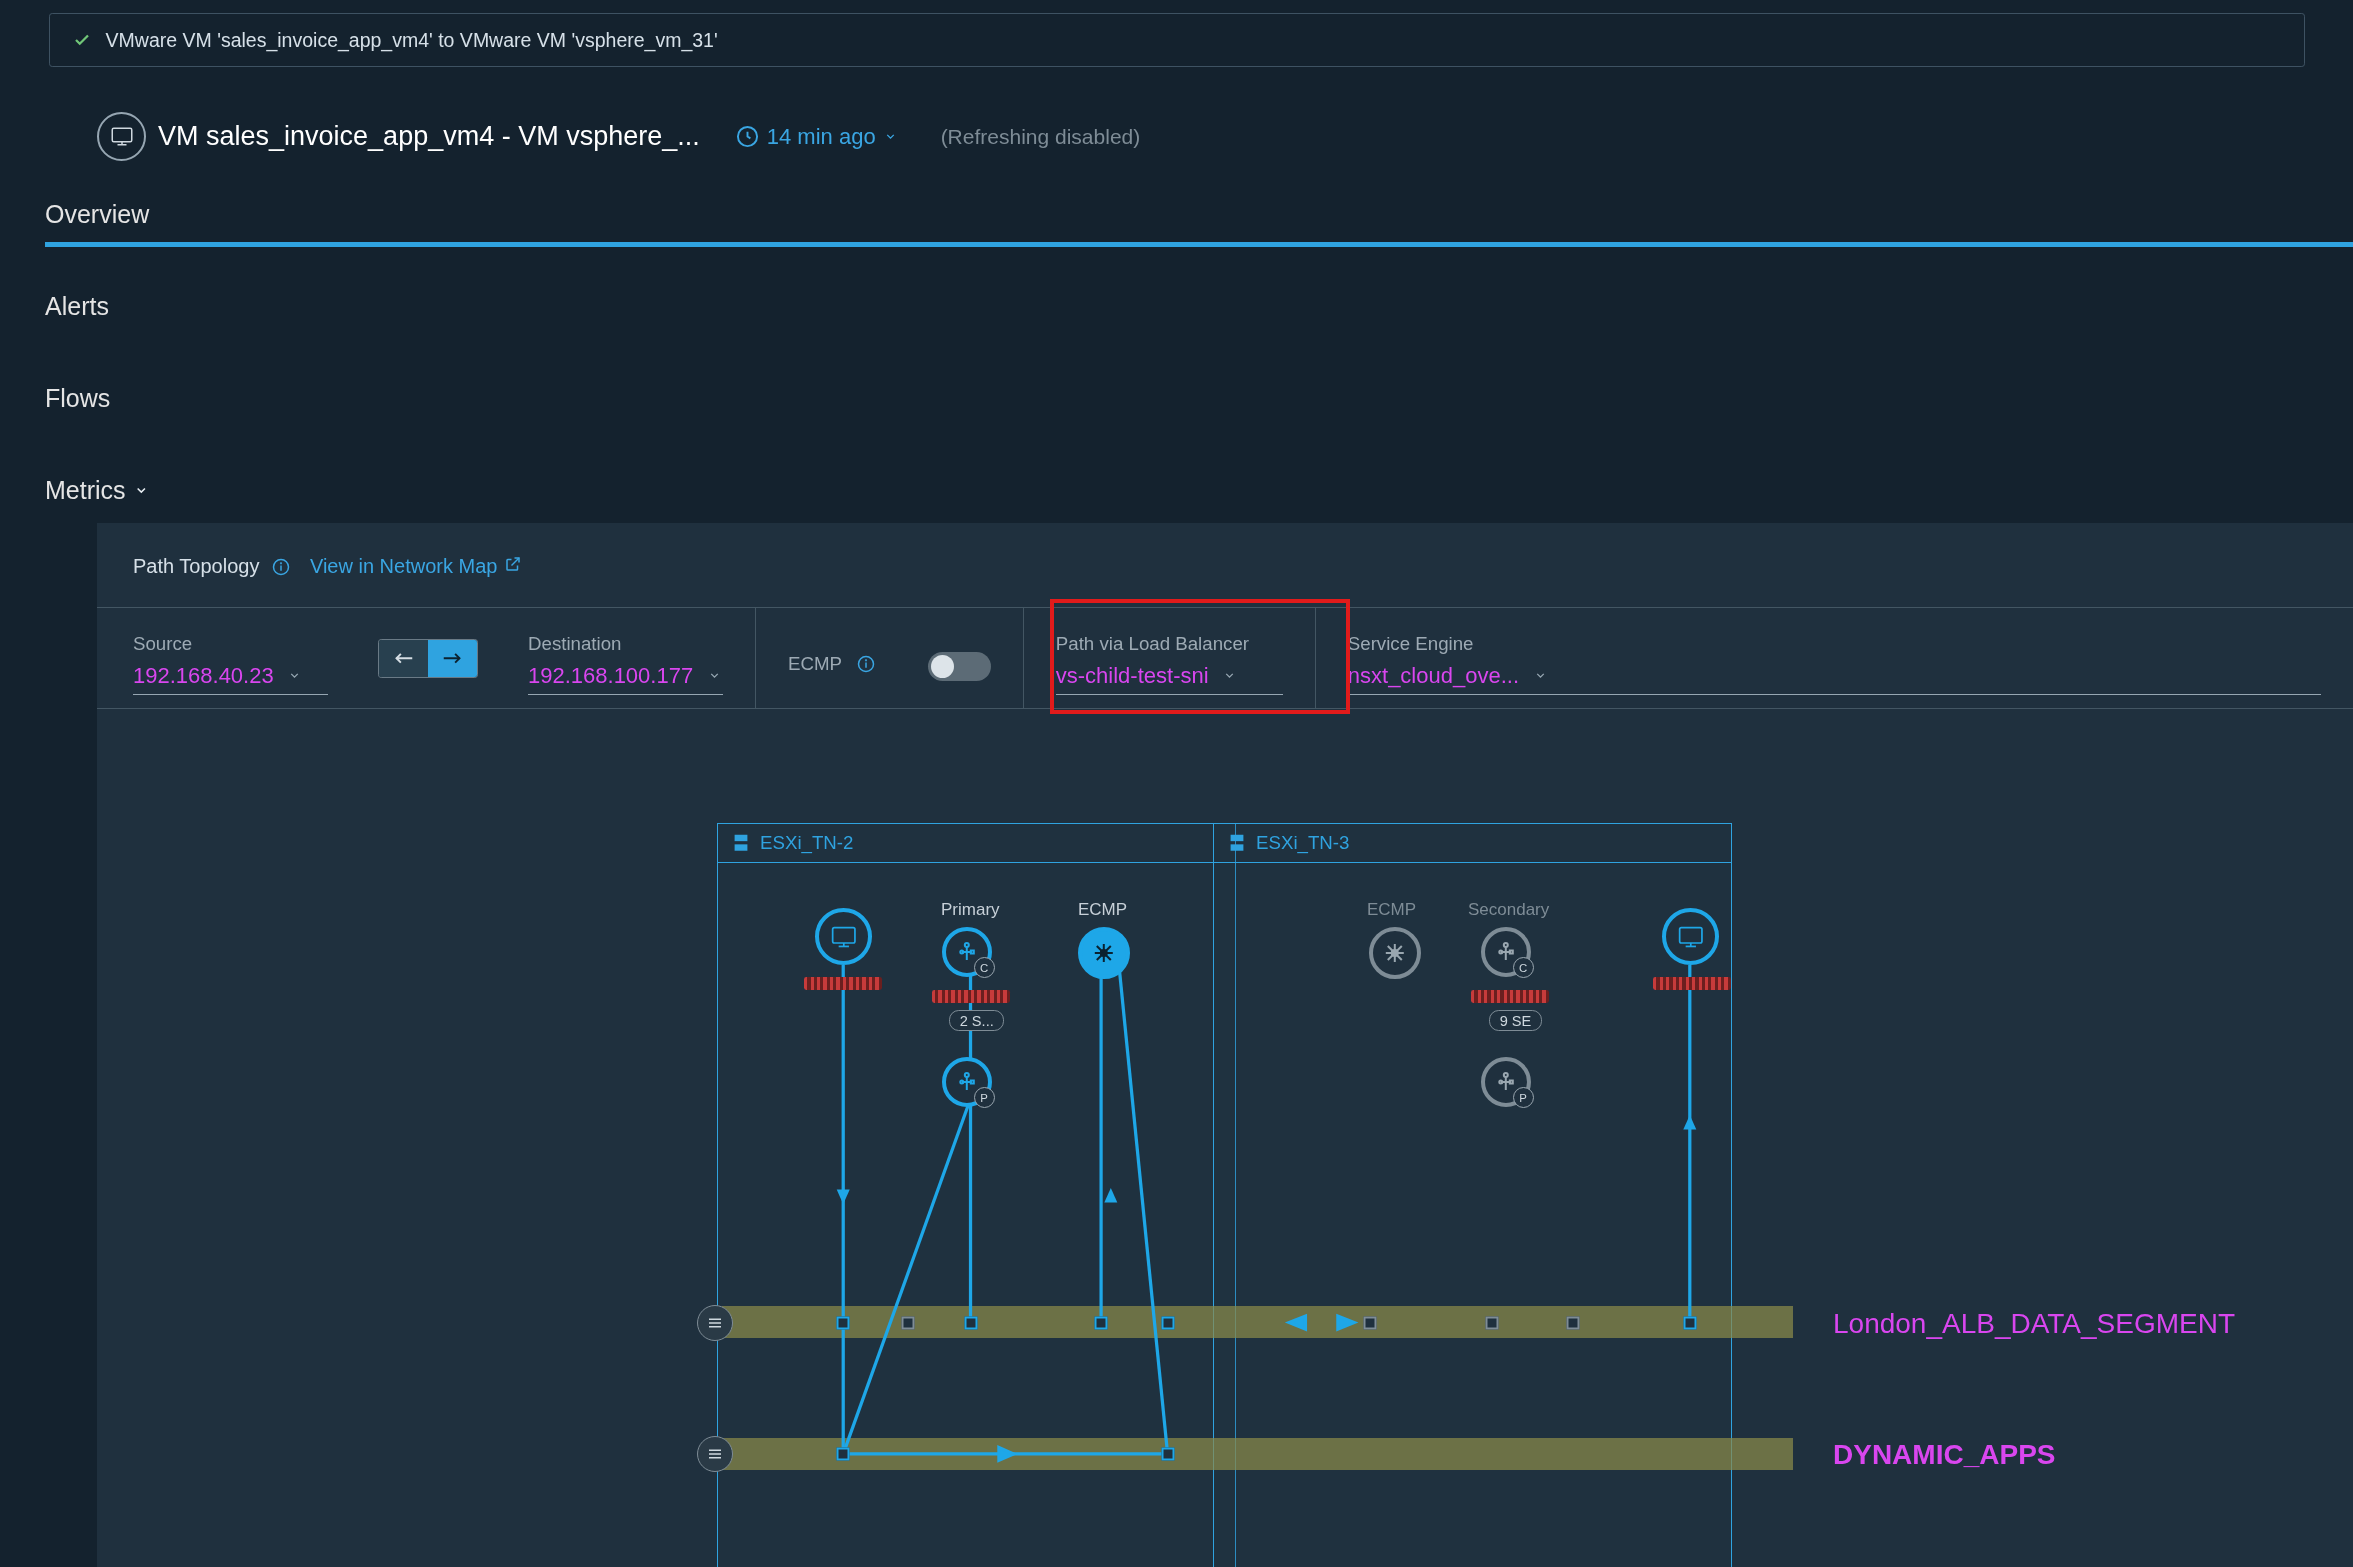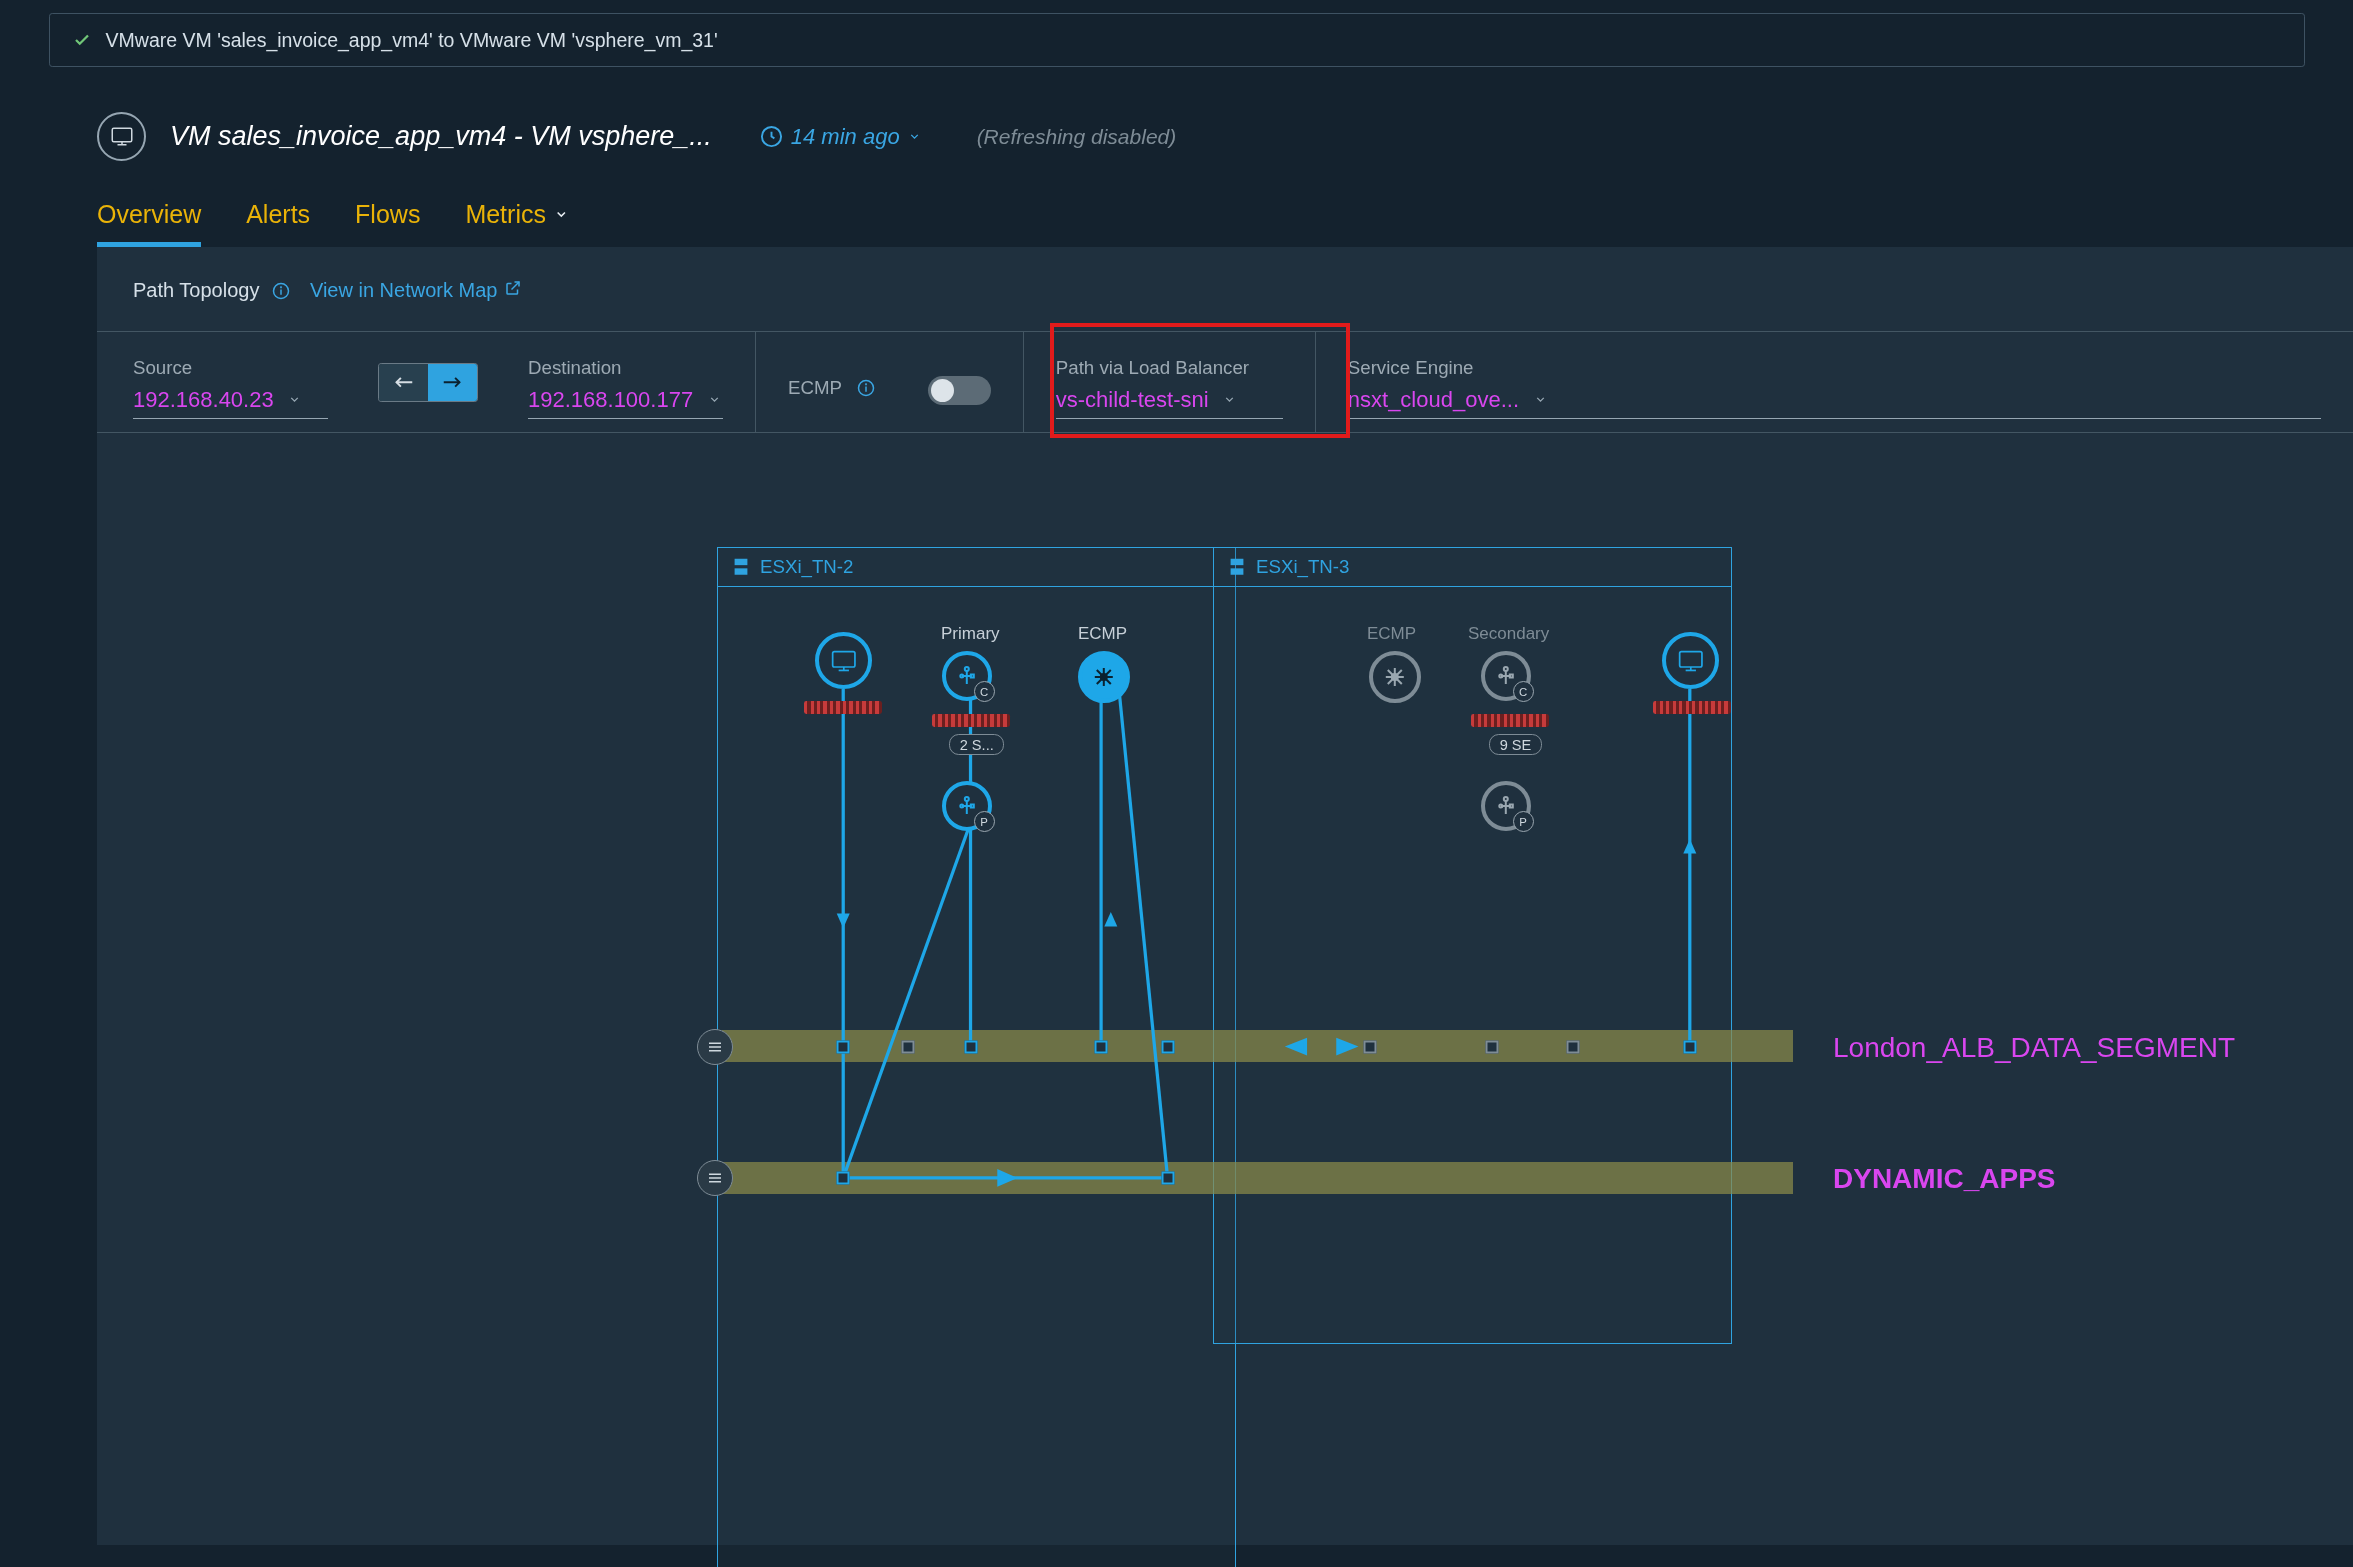--- a/index.html
+++ b/index.html
@@ -25,47 +25,47 @@
     color: #d6e0e8;
   }
   .check-icon {
     width: 18px; height: 18px;
     stroke: #71c778; stroke-width: 3; fill: none;
   }
   
   .title-row {
     display: flex;
     align-items: center;
-    gap: 24px;
+    gap: 12px;
     margin: 45px 49px 0 97px;
     color: #fff;
     font-size: 27px;
-    font-style: italic;
   }
   .vm-badge {
     width: 49px; height: 49px;
     border: 2.4px solid #96a6b2;
     border-radius: 50%;
     display: flex;
     align-items: center;
     justify-content: center;
   }
   .vm-badge svg { width: 24px; height: 21px; fill: none; stroke: #cfd8df; stroke-width: 2;}
   .clock-icon { width: 23px; height: 23px; stroke: #3aa6e3; stroke-width: 2; fill:none;}
   .time-ago { color:#3aa6e3; font-size:22px; display:flex; align-items:center; gap:8px;}
   .chev { width:13px; height:13px; stroke:#3aa6e3; stroke-width:2.5; fill:none;}
   .refreshing { color:#7e8c96; font-size:21px; margin-left:32px;}
   
   .tab-row {
     display: flex;
     gap: 45px;
-    margin: 39px 0 0 97px;
+    margin: 39px 0 0 45px;
     font-size: 25px;
-    color: #eab308;
+    color: #e5e5e5;
     border-bottom: none;
+    flex-direction: column;
   }
   .tab { padding-bottom: 18px; cursor:pointer; position:relative; display:flex; align-items:center; gap:8px;}
   .tab.active::after {
     content:""; position:absolute; left:0; right:0; bottom:0;
     height:4.9px; background:#2fa3e0;
   }
   .tab .chev-d { width:14.6px; height:14.6px; stroke:#e8eef3; stroke-width:2.5; fill:none;}
   
   .panel {
     margin: 0 0 0 97px;

